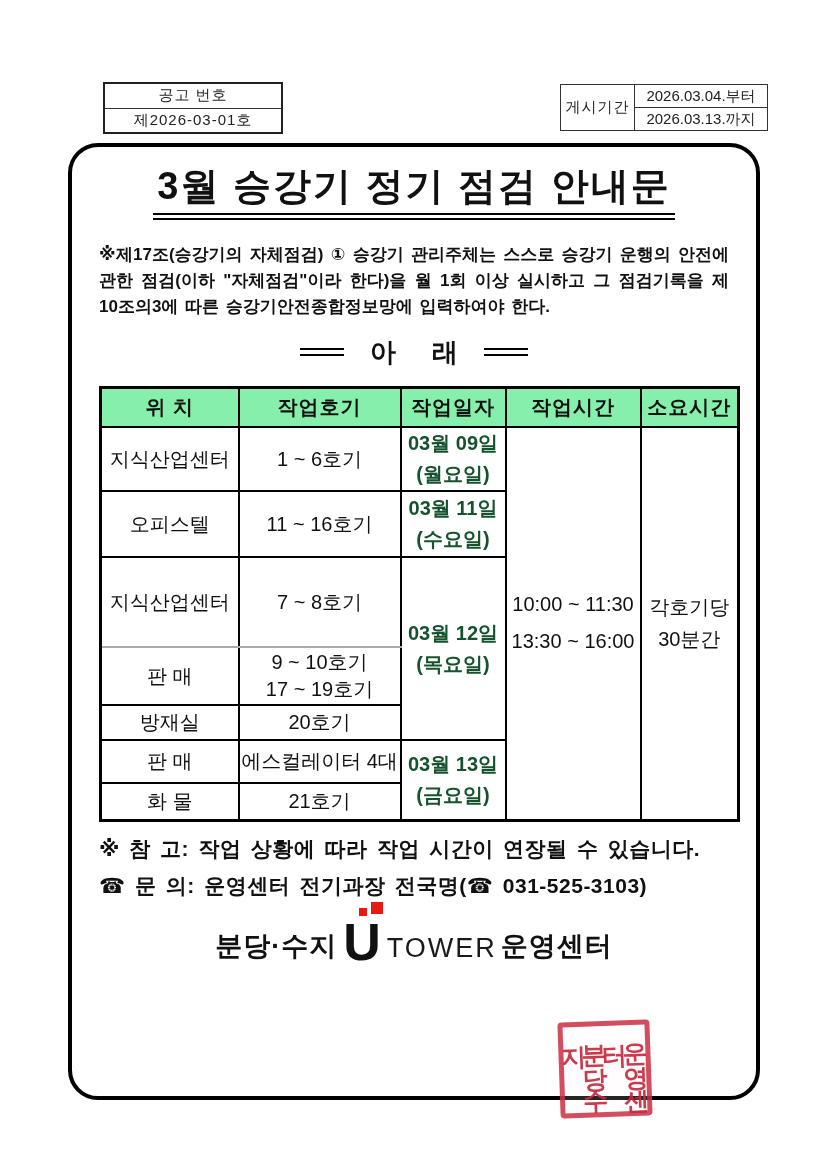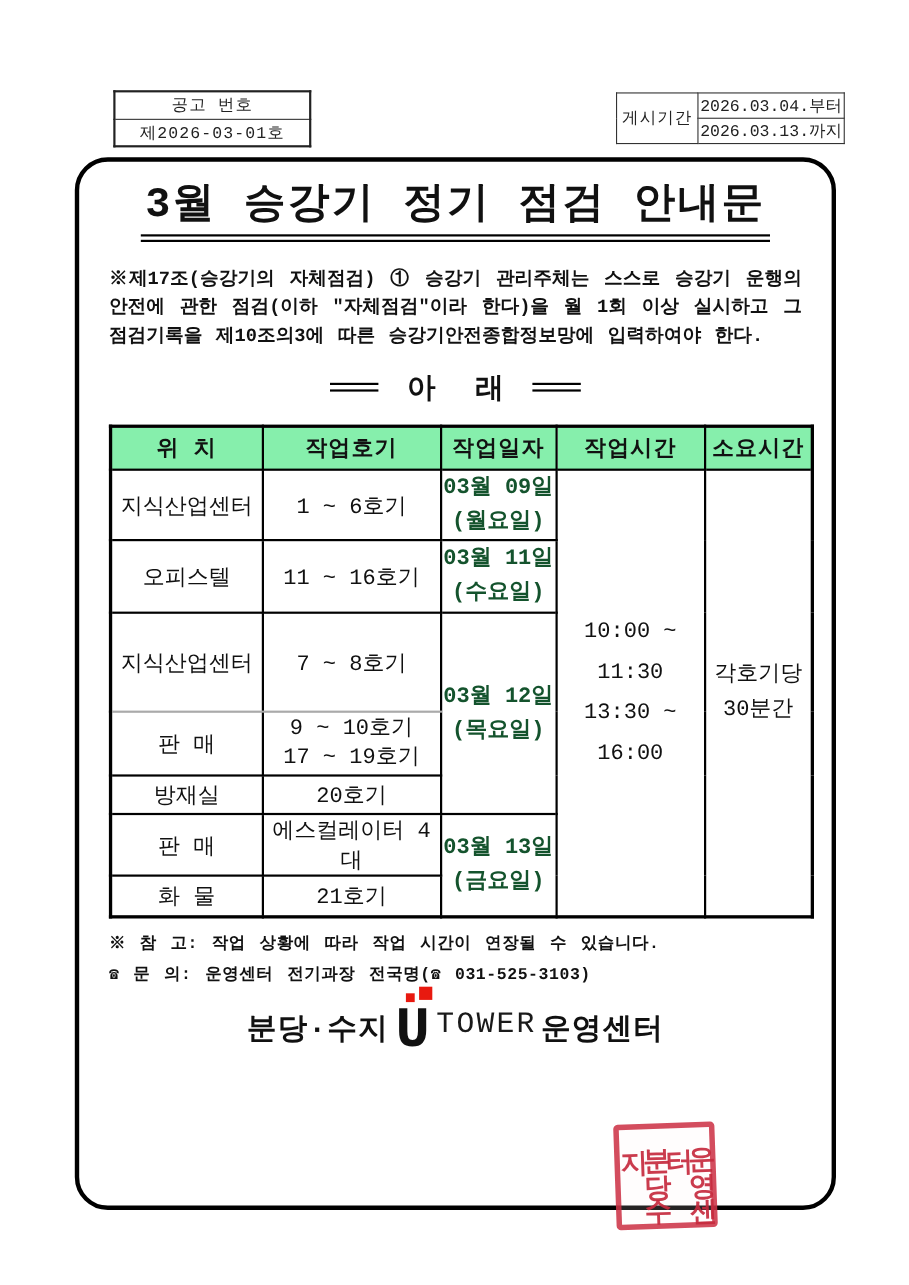--- a/index.html
+++ b/index.html
@@ -7,21 +7,20 @@
   body {
     font-family: "Liberation Sans", "DejaVu Sans", sans-serif;
     color: #111111;
   }
   .page {
     position: relative;
     width: 826px;
     height: 1168px;
     background: #ffffff;
     overflow: hidden;
-    font-family: Liberation Mono, monospace;
   }
 
   
   .meta-box { position: absolute; border-collapse: collapse; font-size: 15px; color: #222; }
   .meta-box td { border: 1px solid #333; text-align: center; vertical-align: middle; }
   .notice-no { left: 103px; top: 82px; width: 180px; border: 2px solid #222; }
   .notice-no td { height: 25px; letter-spacing: 1px; }
   .posting { left: 560px; top: 84px; width: 208px; border: 1.5px solid #333; }
   .posting td { height: 23px; }
   .posting .label-cell { width: 74px; letter-spacing: 1px; }
@@ -113,33 +112,33 @@
   .r7 { height: 37px; }
   .light-bottom { border-bottom: 2px solid #aaa !important; }
   .date-cell { color: #14532d; font-weight: 700; margin-top: 16px; }
   .date-cell span { display: block; line-height: 1.55; }
   .two-line span { display: block; line-height: 1.35; }
   .worktime span { display: block; line-height: 1.85; }
   .duration span { display: block; line-height: 1.6; }
 
   .note {
     margin-top: 13px;
-    font-size: 15px;
+    font-size: 21px;
     font-weight: 700;
     letter-spacing: 0.5px;
     word-spacing: 3px;
   }
   .note + .note { margin-top: 9px; }
 
   
   .footer-brand {
     margin-top: 22px;
     display: flex;
     justify-content: center;
-    align-items: flex-start;
+    align-items: flex-end;
     gap: 4px;
     white-space: nowrap;
   }
   .brand-ko { font-size: 27px; font-weight: 800; letter-spacing: 1px; }
   .brand-u-wrap { position: relative; display: inline-block; margin: 0 2px; }
   .brand-u { font-size: 52px; font-weight: 900; line-height: 0.8; letter-spacing: 0; }
   .sq { position: absolute; background: #e8190f; }
   .sq-small { width: 8px; height: 8px; right: 14px; top: -14px; }
   .sq-large { width: 12px; height: 12px; right: -2px; top: -20px; }
   .brand-tower { font-size: 27px; font-weight: 400; letter-spacing: 2px; color: #1a1a1a; }

